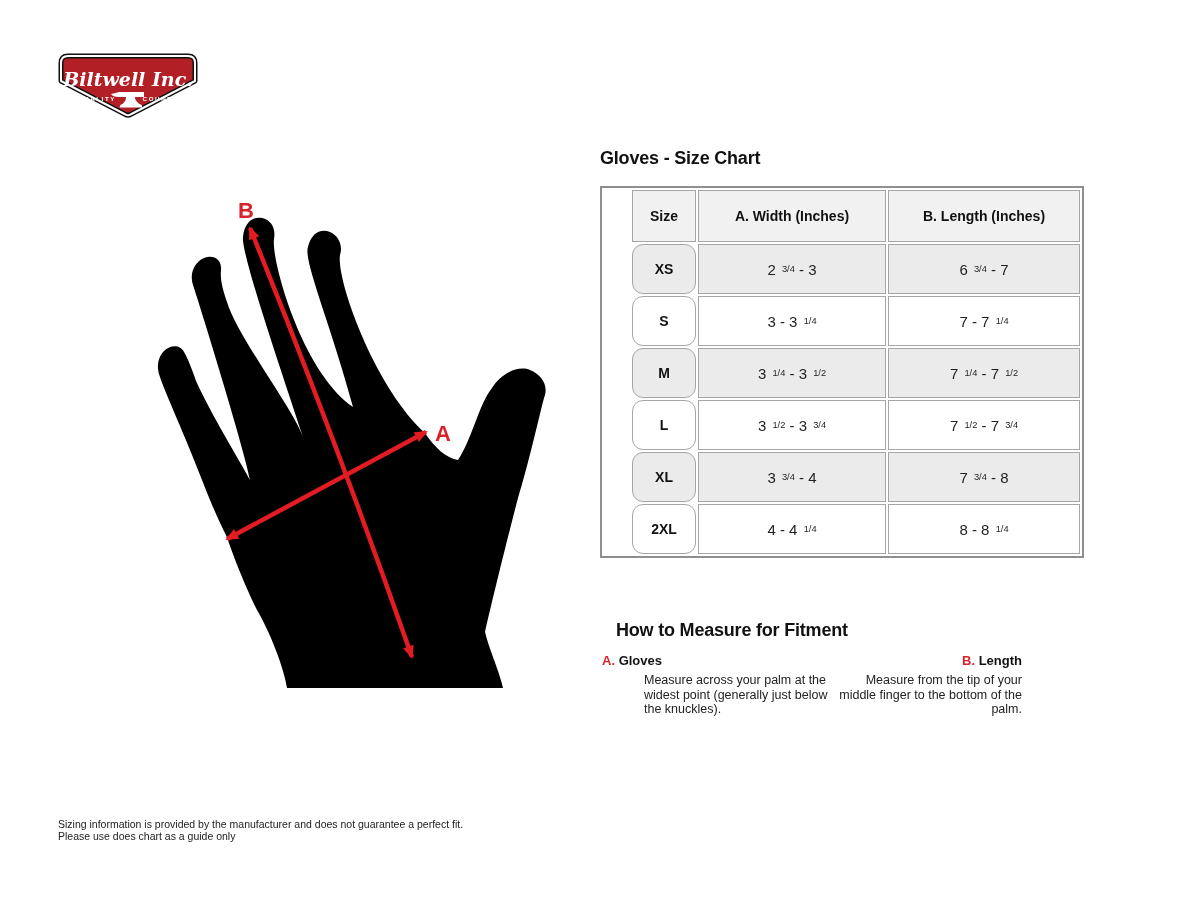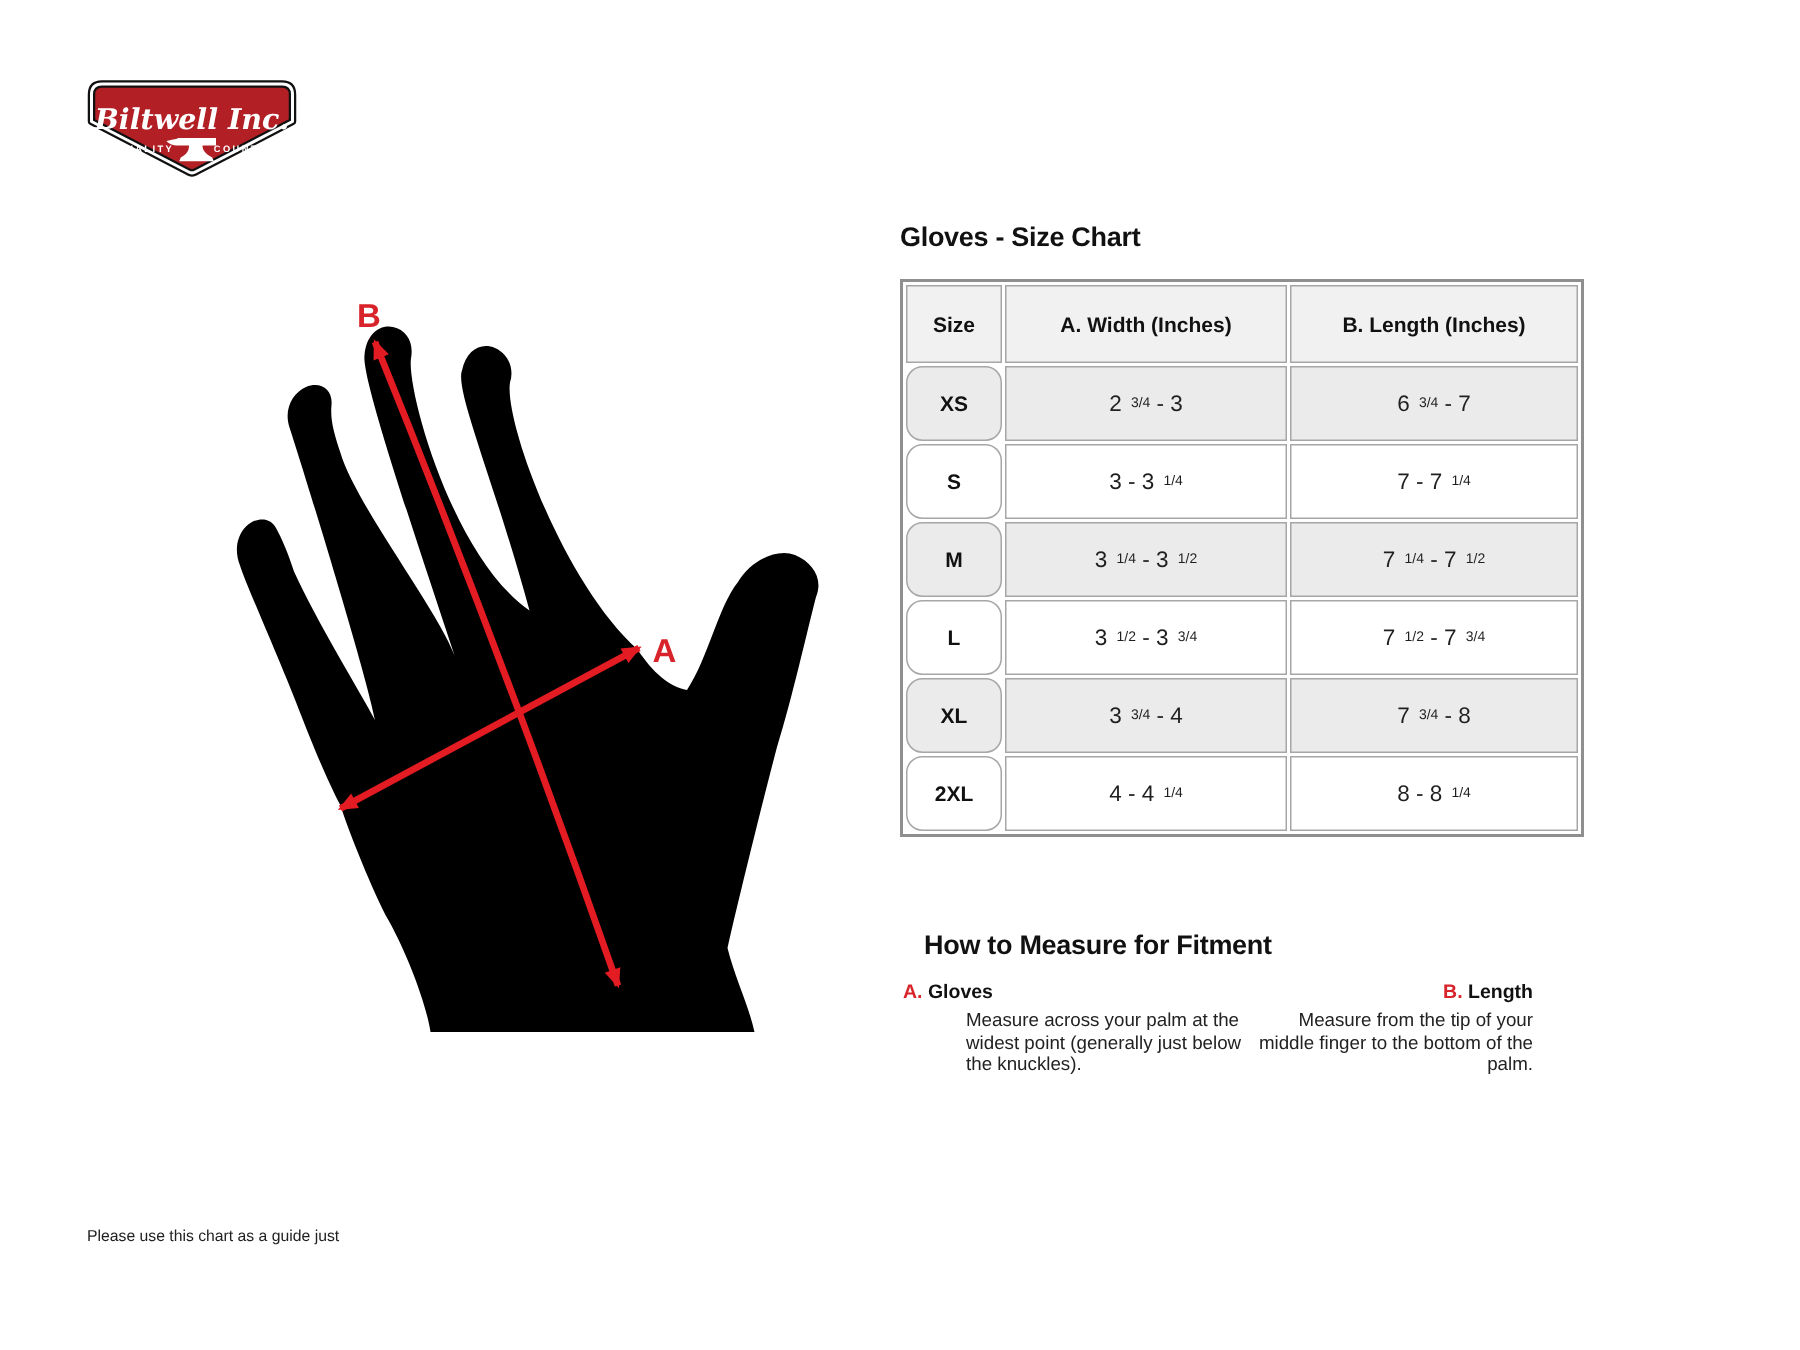--- a/index.html
+++ b/index.html
@@ -24,20 +24,21 @@
   .chart-title {
     position: absolute; left: 600px; top: 148px;
     font-size: 18px; font-weight: bold; letter-spacing: -0.2px; color: #111;
   }
   .table-wrap { position: absolute; left: 600px; top: 186px; }
   table.size-table {
     border-collapse: separate;
     border-spacing: 2px;
     border: 2px solid #8f8f8f;
     background: #ffffff;
+    padding-left: 28px;
   }
   table.size-table th, table.size-table td {
     border: 1px solid #a6a6a6;
     text-align: center;
     vertical-align: middle;
   }
   table.size-table th {
     height: 52px; font-size: 14px; font-weight: bold; background: #f1f1f1; color: #111;
   }
   table.size-table td { height: 50px; font-size: 15px; color: #1f1f1f; }
@@ -186,16 +187,17 @@
 
   <div class="measure-col col-b">
     <div class="measure-sub">
       <span class="letter">B.</span>
       <span>Length</span>
     </div>
     <div class="measure-desc">Measure from the tip of your middle finger to the bottom of the palm.</div>
   </div>
 
   <div class="footer">
-    <div>Please use this chart as a guide just</div>
+    <div>Sizing information is provided by the manufacturer and does not guarantee a perfect fit.</div>
+    <div>Please use does chart as a guide only</div>
   </div>
 
 </div>
 
 </body></html>

